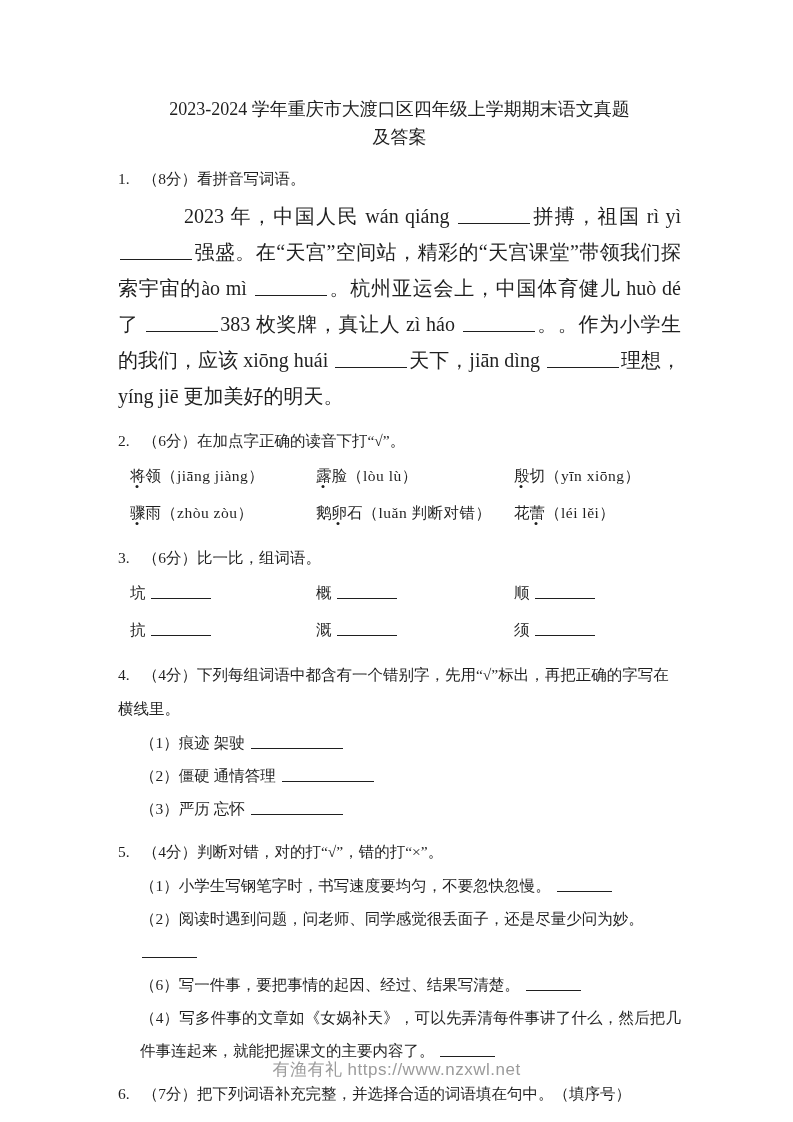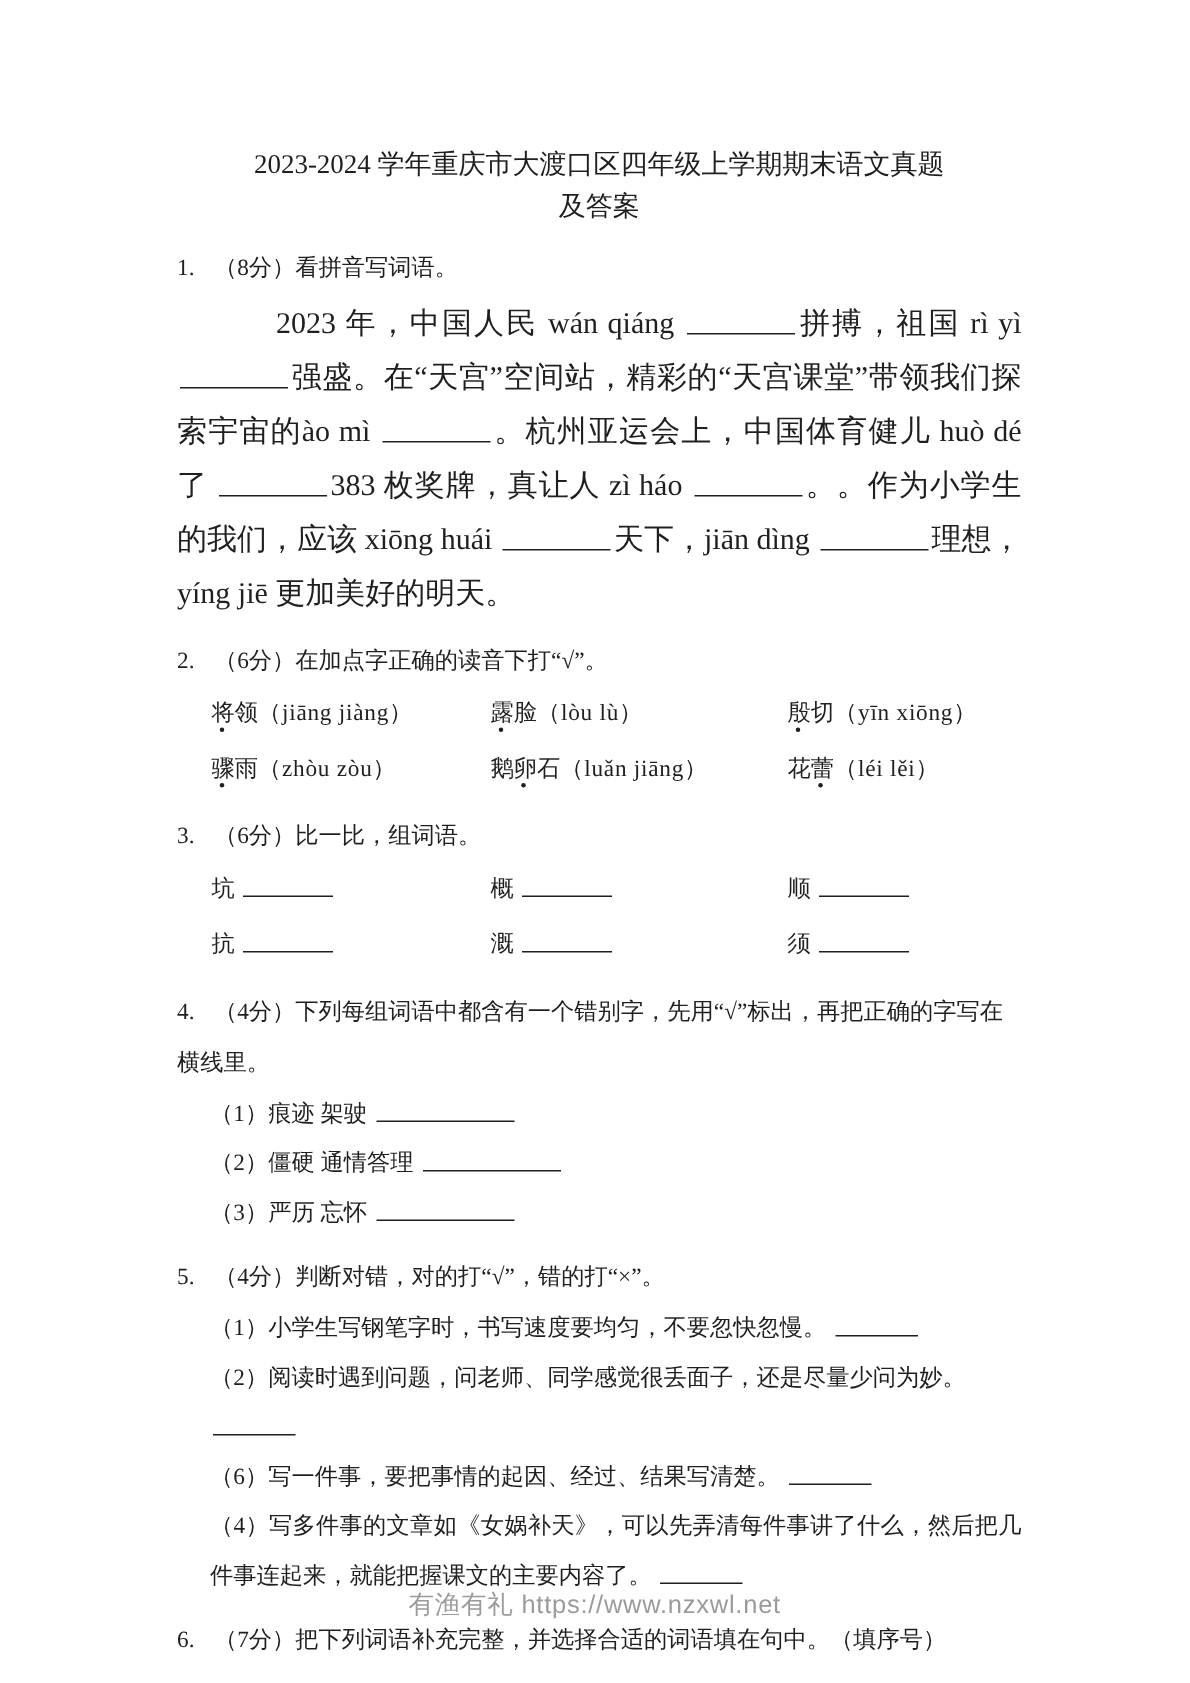--- a/index.html
+++ b/index.html
@@ -20,21 +20,21 @@
   .para { font-size:20px; line-height:36px; text-align:justify; margin-top:2px; }
   .para .ind { display:inline-block; width:66px; }
   .blank {
     display:inline-block; height:15px;
     border-bottom:1.2px solid #1f1f1f;
     vertical-align:baseline; position:relative; top:1px;
     margin:0 2px;
   }
   .w72 { width:72px; } .w60 { width:60px; } .w92 { width:92px; }
   .w55 { width:55px; }
-  .grid3 { display:grid; grid-template-columns:186px 198px 1fr; margin-left:23px; row-gap:1px; }
+  .grid3 { display:grid; grid-template-columns:186px 198px 1fr; margin-left:12px; row-gap:1px; }
   .grid3 > div { font-size:15.5px; line-height:36px; white-space:nowrap; }
   .pinyin { letter-spacing:0.5px; }
   .dotc { position:relative; }
   .dotc::after {
     content:""; position:absolute; left:45%; bottom:-4px;
     width:3px; height:3px; border-radius:50%; background:#1f1f1f;
     transform:translateX(-50%);
   }
   .items { margin-left:22px; }
   .item { font-size:15.5px; line-height:33px; }
@@ -63,21 +63,21 @@
     <p class="para"><span class="ind"></span><span>2023 年，中国人民 wán qiáng</span> <span class="blank w72"></span><span>拼搏，祖国 rì yì</span> <span class="blank w72"></span><span>强盛。在“天宫”空间站，精彩的“天宫课堂”带领我们探索宇宙的ào mì</span> <span class="blank w72"></span><span>。杭州亚运会上，中国体育健儿 huò dé了</span> <span class="blank w72"></span><span>383 枚奖牌，真让人 zì háo</span> <span class="blank w72"></span>。<span>。作为小学生的我们，应该 xiōng huái</span> <span class="blank w72"></span><span>天下，jiān dìng</span> <span class="blank w72"></span><span>理想，yíng jiē 更加美好的明天。</span></p>
   </section>
 
   <section class="q">
     <p class="qhead"><span class="qnum">2.</span><span>（6分）在加点字正确的读音下打“√”。</span></p>
     <div class="grid3">
       <div><span></span><span class="dotc">将</span><span>领</span><span class="pinyin">（jiāng jiàng）</span></div>
       <div><span></span><span class="dotc">露</span><span>脸</span><span class="pinyin">（lòu lù）</span></div>
       <div><span></span><span class="dotc">殷</span><span>切</span><span class="pinyin">（yīn xiōng）</span></div>
       <div><span></span><span class="dotc">骤</span><span>雨</span><span class="pinyin">（zhòu zòu）</span></div>
-      <div><span>鹅</span><span class="dotc">卵</span><span>石</span><span class="pinyin">（luǎn jiāng）</span></div>
+      <div><span>鹅</span><span class="dotc">卵</span><span>石</span><span class="pinyin">（luǎn 判断对错）</span></div>
       <div><span>花</span><span class="dotc">蕾</span><span></span><span class="pinyin">（léi lěi）</span></div>
     </div>
   </section>
 
   <section class="q">
     <p class="qhead"><span class="qnum">3.</span><span>（6分）比一比，组词语。</span></p>
     <div class="grid3">
       <div><span>坑</span> <span class="blank w60"></span></div>
       <div><span>概</span> <span class="blank w60"></span></div>
       <div><span>顺</span> <span class="blank w60"></span></div>

